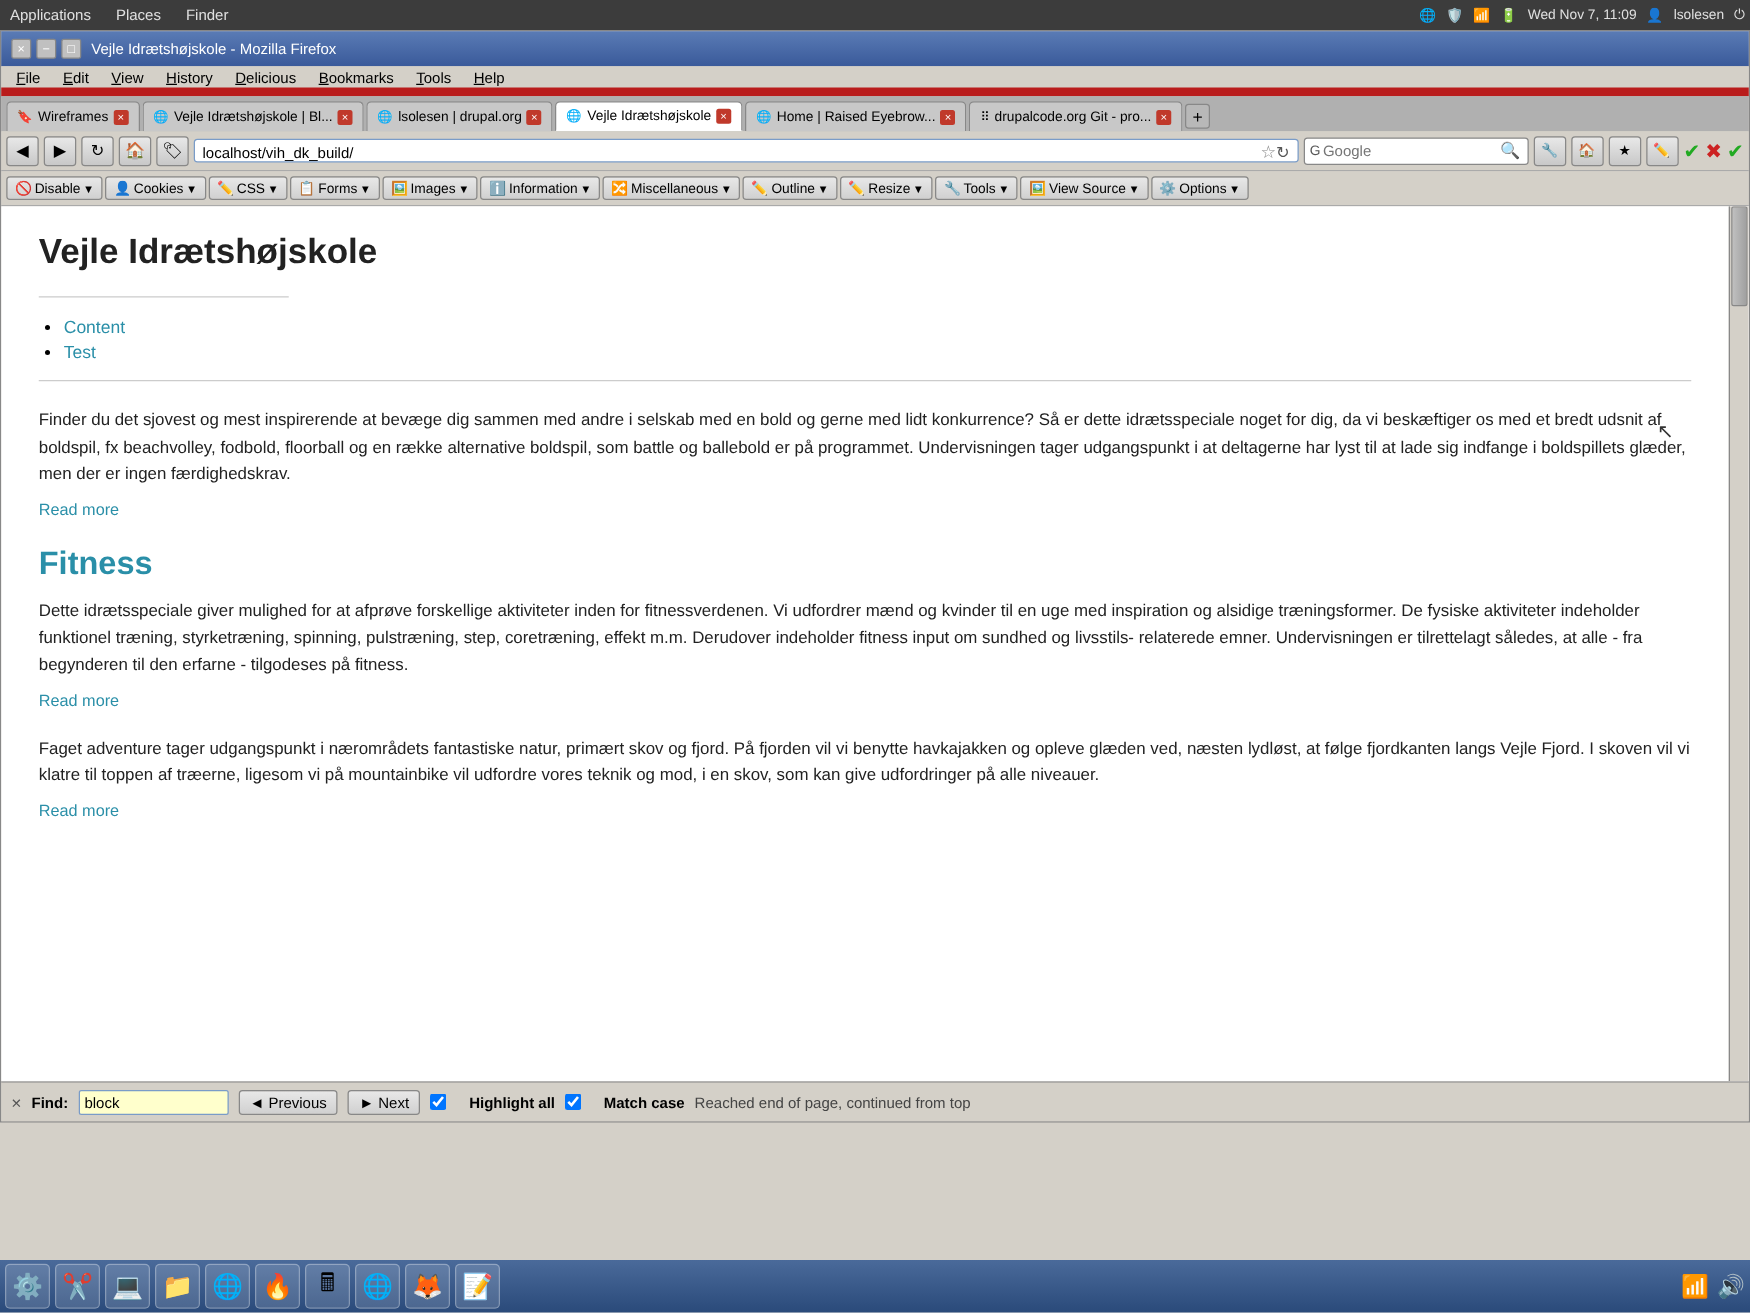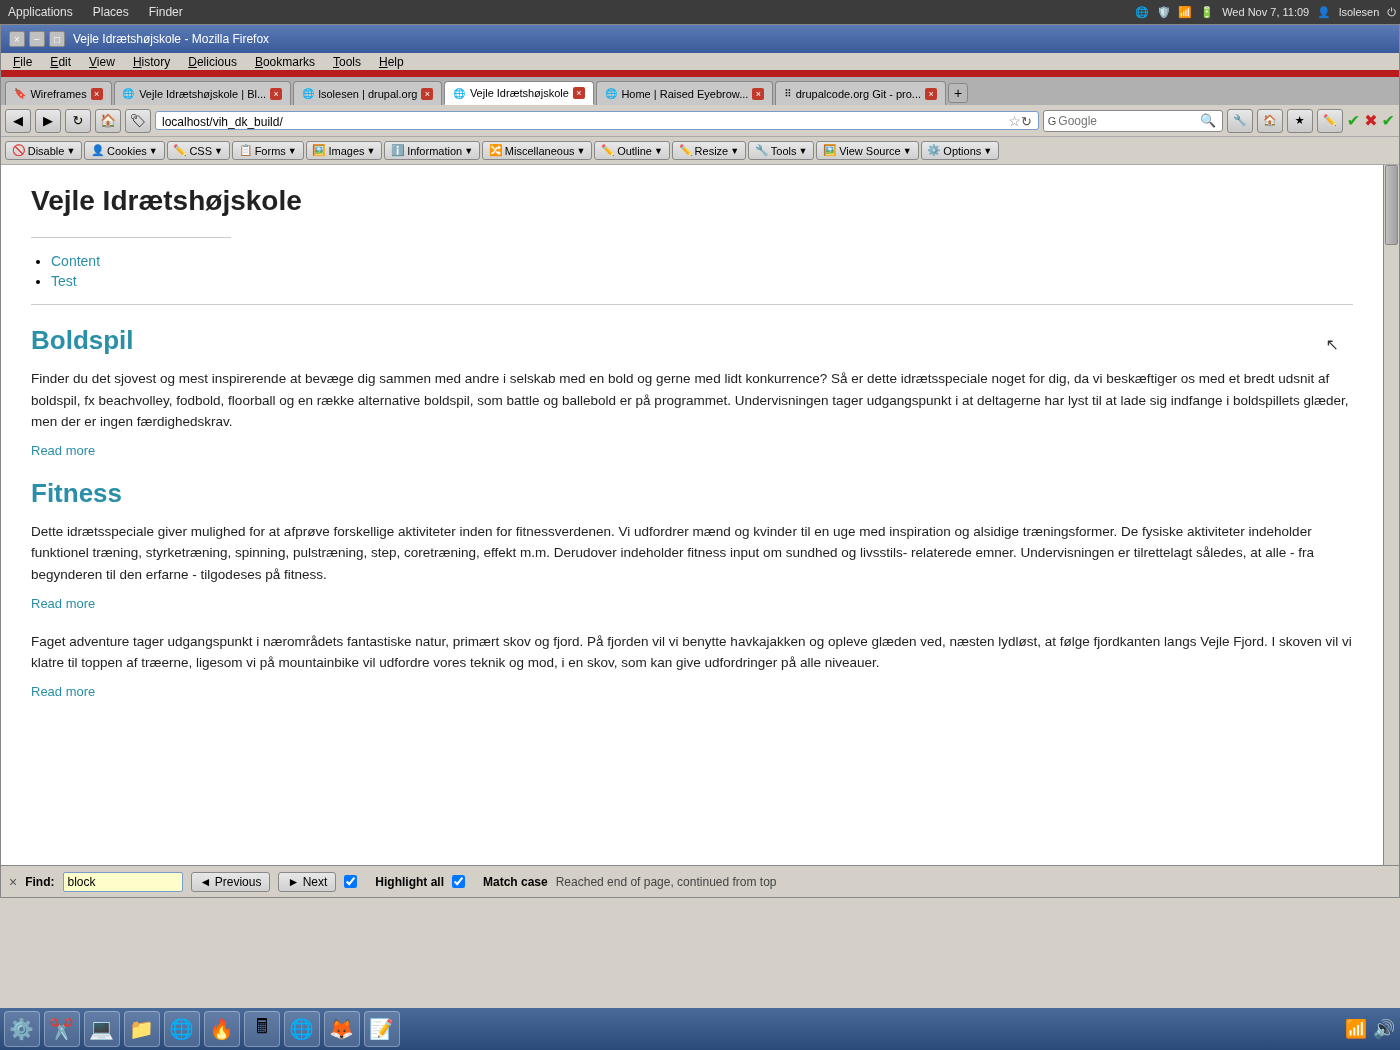--- a/index.html
+++ b/index.html
@@ -468,21 +468,20 @@
           <a class="nav-link">Content</a>
         </li>
         <li>
           <a class="nav-link">Test</a>
         </li>
       </ul>
 
       <hr class="divider-full">
 
       
-      <h2 class="section-title">Boldspil</h2>
       <p class="section-text">Finder du det sjovest og mest inspirerende at bevæge dig sammen med andre i selskab med en bold og gerne med lidt konkurrence? Så er dette idrætsspeciale noget for dig, da vi beskæftiger os med et bredt udsnit af boldspil, fx beachvolley, fodbold, floorball og en række alternative boldspil, som battle og ballebold er på programmet. Undervisningen tager udgangspunkt i at deltagerne har lyst til at lade sig indfange i boldspillets glæder, men der er ingen færdighedskrav.</p>
       <a class="read-more">Read more</a>
 
       
       <h2 class="section-title">Fitness</h2>
       <p class="section-text">Dette idrætsspeciale giver mulighed for at afprøve forskellige aktiviteter inden for fitnessverdenen. Vi udfordrer mænd og kvinder til en uge med inspiration og alsidige træningsformer. De fysiske aktiviteter indeholder funktionel træning, styrketræning, spinning, pulstræning, step, coretræning, effekt m.m. Derudover indeholder fitness input om sundhed og livsstils- relaterede emner. Undervisningen er tilrettelagt således, at alle - fra begynderen til den erfarne - tilgodeses på fitness.</p>
       <a class="read-more">Read more</a>
 
       
       <p class="section-text">Faget adventure tager udgangspunkt i nærområdets fantastiske natur, primært skov og fjord. På fjorden vil vi benytte havkajakken og opleve glæden ved, næsten lydløst, at følge fjordkanten langs Vejle Fjord. I skoven vil vi klatre til toppen af træerne, ligesom vi på mountainbike vil udfordre vores teknik og mod, i en skov, som kan give udfordringer på alle niveauer.</p>

